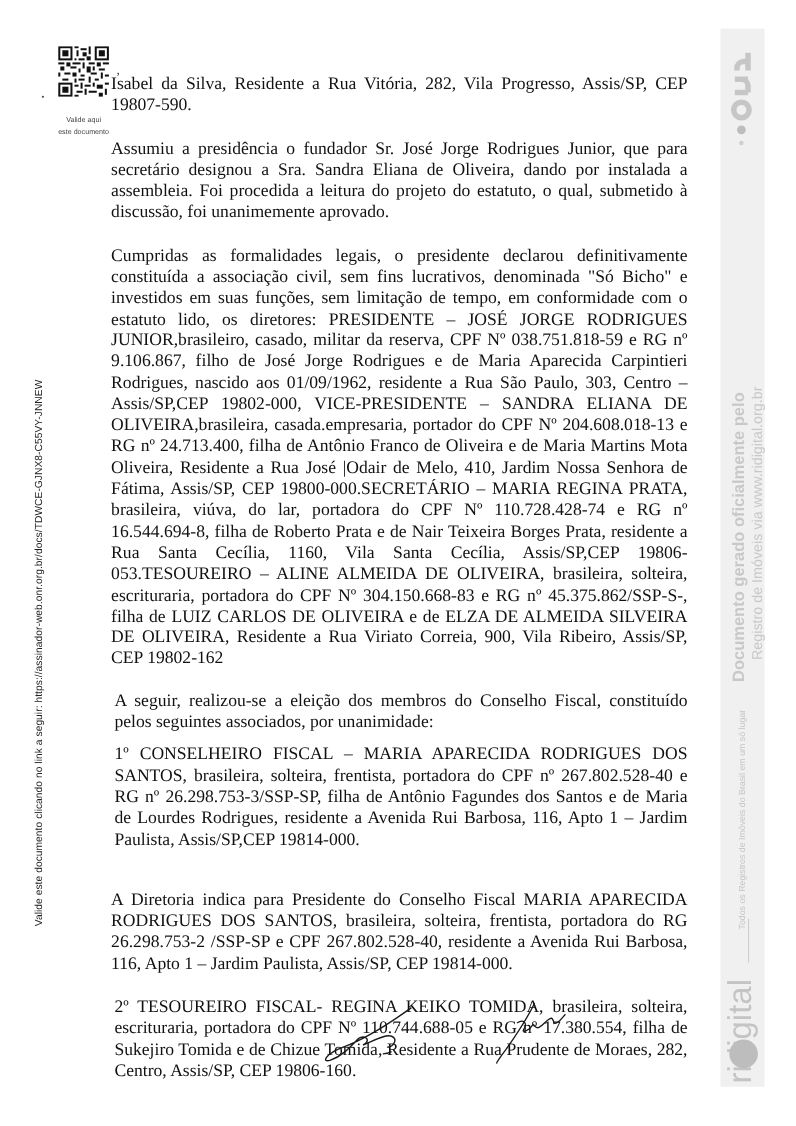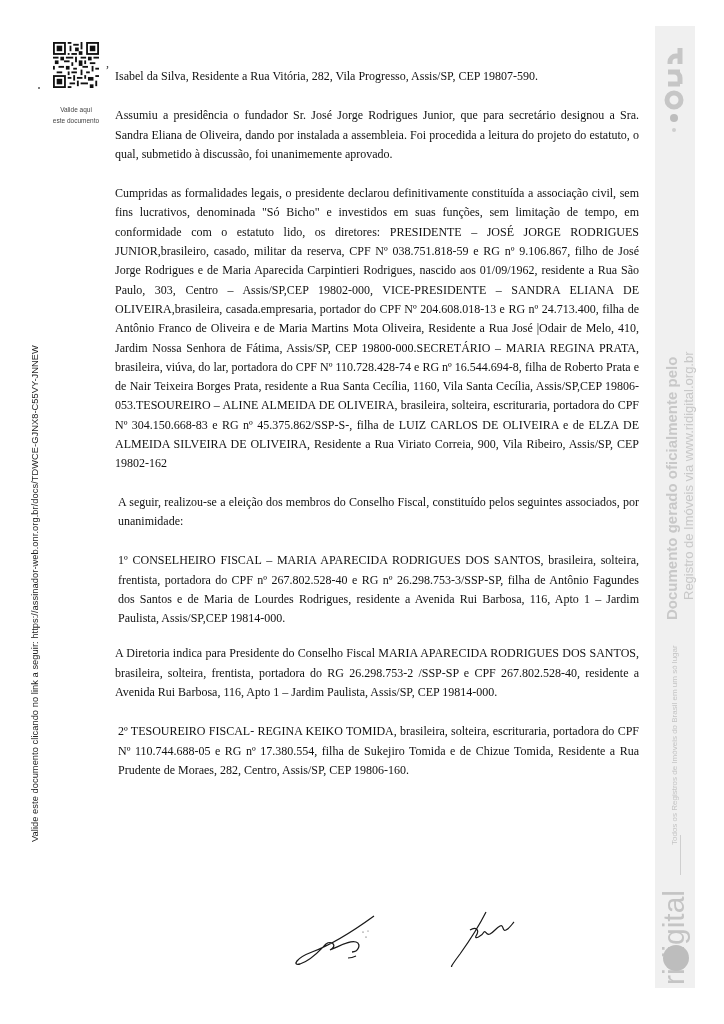--- a/index.html
+++ b/index.html
@@ -15,21 +15,21 @@
   .right-band { position: absolute; left: 655px; top: 26px; width: 40px; height: 962px; background: #f0f0f0; }
   .onr-logo { position: absolute; left: 652px; top: 38px; width: 46px; height: 100px; }
   .watermark { position: absolute; white-space: nowrap; transform-origin: 0 0; transform: rotate(-90deg); font-family: "Liberation Sans", sans-serif; color: #c8c8c8; font-weight: bold; }
   .wm1 { left: 663px; top: 620px; font-size: 15px; }
   .wm2 { left: 681px; top: 600px; font-size: 13px; font-weight: normal; }
   .wm3 { left: 670px; top: 845px; font-size: 8px; font-weight: normal; color: #c4c4c4; line-height: 10px; white-space: normal; width: 200px; }
   .ridigital { position: absolute; left: 657px; top: 985px; transform-origin: 0 0; transform: rotate(-90deg); white-space: nowrap; font-family: "Liberation Sans", sans-serif; font-size: 30px; color: #c4c4c4; }
   .ridigital-sep { position: absolute; left: 680px; top: 835px; width: 1px; height: 40px; background: #cfcfcf; }
   .ridigital-ball { position: absolute; left: 663px; top: 945px; width: 26px; height: 26px; border-radius: 50%; background: #bdbdbd; }
 
-  .doc { position: absolute; left: 115px; top: 67px; width: 524px; font-size: 12px; line-height: 19.3px; }
+  .doc { position: absolute; left: 101px; top: 67px; width: 524px; font-size: 16px; line-height: 19.3px; }
   .doc p { margin: 0; text-align: justify; }
   .doc p.gap { margin-top: 19px; }
   .doc b { font-weight: normal; }
   .indent-space { padding-left: 3px; }
 
   .sig { position: absolute; }
 </style>
 </head>
 <body>
 
@@ -119,23 +119,23 @@
 
 <div class="doc">
   <p>Isabel da Silva, Residente a Rua Vitória, 282, Vila Progresso, Assis/SP, CEP 19807-590.</p>
 
   <p class="gap" style="margin-top:20px;">Assumiu a presidência o fundador Sr. José Jorge Rodrigues Junior, que para secretário designou a Sra. Sandra Eliana de Oliveira, dando por instalada a assembleia. Foi procedida a leitura do projeto do estatuto, o qual, submetido à discussão, foi unanimemente aprovado.</p>
 
   <p class="gap" style="margin-top:20px;"><span>Cumpridas as formalidades legais, o presidente declarou definitivamente constituída a associação civil, sem fins lucrativos, denominada "Só Bicho" e investidos em suas funções, sem limitação de tempo, em conformidade com o estatuto lido, os diretores: </span><b>PRESIDENTE</b><span> – JOSÉ JORGE RODRIGUES JUNIOR,brasileiro, casado, militar da reserva, CPF Nº 038.751.818-59 e RG nº 9.106.867, filho de José Jorge Rodrigues e de Maria Aparecida Carpintieri Rodrigues, nascido aos 01/09/1962, residente a Rua São Paulo, 303, Centro – Assis/SP,CEP 19802-000, </span><b>VICE-PRESIDENTE</b><span> – SANDRA ELIANA DE OLIVEIRA,brasileira, casada.empresaria, portador do CPF Nº 204.608.018-13 e RG nº 24.713.400, filha de Antônio Franco de Oliveira e de Maria Martins Mota Oliveira, Residente a Rua José |Odair de Melo, 410, Jardim Nossa Senhora de Fátima, Assis/SP, CEP 19800-000.</span><b>SECRETÁRIO</b><span> – MARIA REGINA PRATA, brasileira, viúva, do lar, portadora do CPF Nº 110.728.428-74 e RG nº 16.544.694-8, filha de Roberto Prata e de Nair Teixeira Borges Prata, residente a Rua Santa Cecília, 1160, Vila Santa Cecília, Assis/SP,CEP 19806-053.</span><b>TESOUREIRO</b><span> – ALINE ALMEIDA DE OLIVEIRA, brasileira, solteira, escrituraria, portadora do CPF Nº 304.150.668-83 e RG nº 45.375.862/SSP-S-, filha de LUIZ CARLOS DE OLIVEIRA e de ELZA DE ALMEIDA SILVEIRA DE OLIVEIRA, Residente a Rua Viriato Correia, 900, Vila Ribeiro, Assis/SP, CEP 19802-162</span></p>
 
   <p class="gap indent-space" style="">A seguir, realizou-se a eleição dos membros do Conselho Fiscal, constituído pelos seguintes associados, por unanimidade:</p>
 
-  <p class="gap indent-space" style="margin-top:20px;"><b>1º CONSELHEIRO FISCAL</b><span> – MARIA APARECIDA RODRIGUES DOS SANTOS, brasileira, solteira, frentista, portadora do CPF nº 267.802.528-40 e RG nº 26.298.753-3/SSP-SP, filha de Antônio Fagundes dos Santos e de Maria de Lourdes Rodrigues, residente a Avenida Rui Barbosa, 116, Apto 1 – Jardim Paulista, Assis/SP,CEP 19814-000.</span></p>
+  <p class="gap indent-space" style="margin-top:10px;"><b>1º CONSELHEIRO FISCAL</b><span> – MARIA APARECIDA RODRIGUES DOS SANTOS, brasileira, solteira, frentista, portadora do CPF nº 267.802.528-40 e RG nº 26.298.753-3/SSP-SP, filha de Antônio Fagundes dos Santos e de Maria de Lourdes Rodrigues, residente a Avenida Rui Barbosa, 116, Apto 1 – Jardim Paulista, Assis/SP,CEP 19814-000.</span></p>
 
-  <p class="gap" style="margin-top:16px;"><span>A Diretoria indica para Presidente do Conselho Fiscal </span><b>MARIA APARECIDA RODRIGUES DOS SANTOS</b><span>, brasileira, solteira, frentista, portadora do RG 26.298.753-2 /SSP-SP e CPF 267.802.528-40, residente a Avenida Rui Barbosa, 116, Apto 1 – Jardim Paulista, Assis/SP, CEP 19814-000.</span></p>
+  <p class="gap" style="margin-top:36px;"><span>A Diretoria indica para Presidente do Conselho Fiscal </span><b>MARIA APARECIDA RODRIGUES DOS SANTOS</b><span>, brasileira, solteira, frentista, portadora do RG 26.298.753-2 /SSP-SP e CPF 267.802.528-40, residente a Avenida Rui Barbosa, 116, Apto 1 – Jardim Paulista, Assis/SP, CEP 19814-000.</span></p>
 
   <p class="gap indent-space" style="margin-top:20px;"><b>2º TESOUREIRO FISCAL-</b><span> REGINA KEIKO TOMIDA, brasileira, solteira, escrituraria, portadora do CPF Nº 110.744.688-05 e RG nº 17.380.554, filha de Sukejiro Tomida e de Chizue Tomida, Residente a Rua Prudente de Moraes, 282, Centro, Assis/SP, CEP 19806-160.</span></p>
 </div>
 
 <svg class="sig" style="left:290px; top:912px; width:100px; height:58px;" viewBox="0 0 100 58">
   <path d="M84 4 C62 20, 38 34, 22 40 C6 46, 2 54, 10 52 C22 48, 30 38, 36 32 C42 28, 48 34, 40 38 C50 34, 60 28, 66 30 C72 32, 68 40, 62 40" fill="none" stroke="#1a1a1a" stroke-width="1.3"></path>
   <path d="M58 46 c4 0 6 -1 8 -2" fill="none" stroke="#1a1a1a" stroke-width="1.2"></path>
   <circle cx="73" cy="20" r="0.6" fill="#333"></circle>
     <circle cx="76" cy="25" r="0.6" fill="#333"></circle>
     <circle cx="78" cy="19" r="0.5" fill="#333"></circle>

